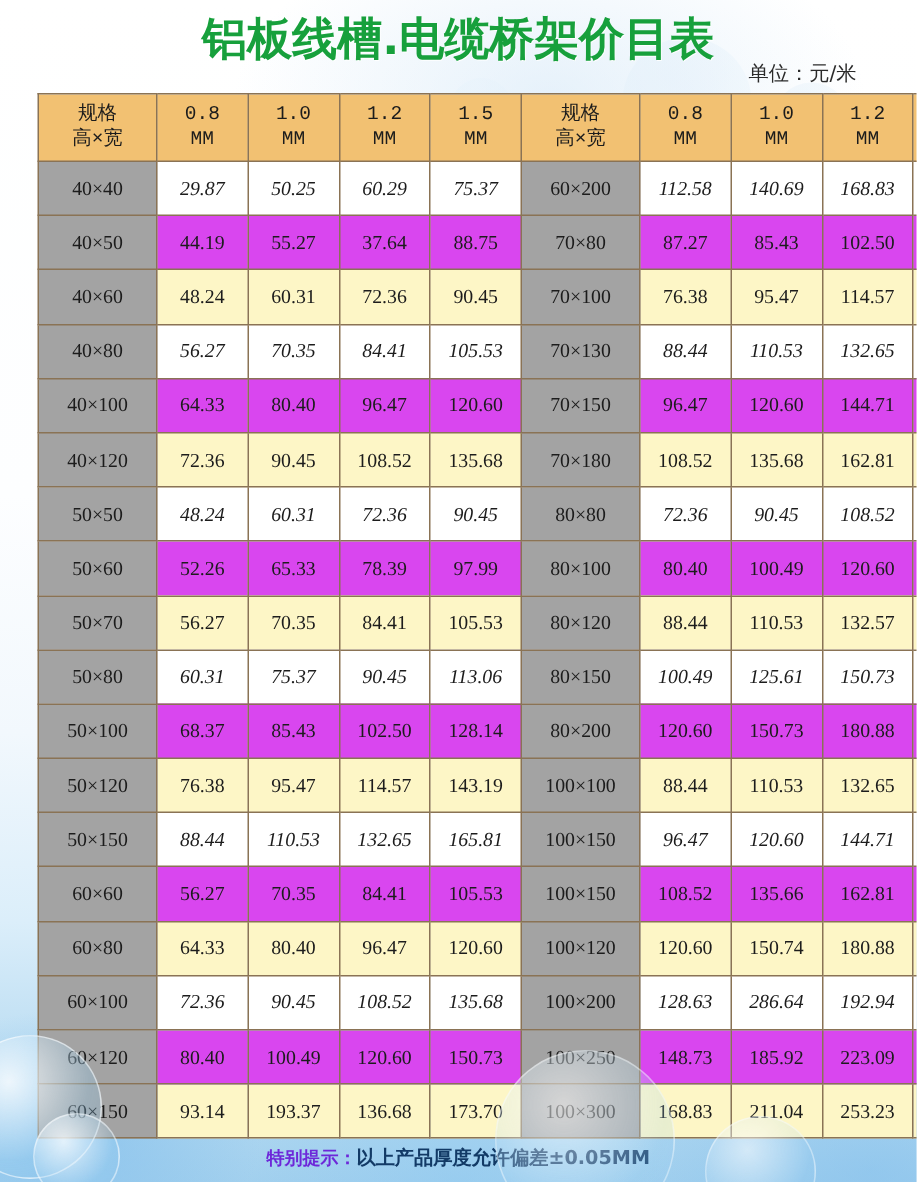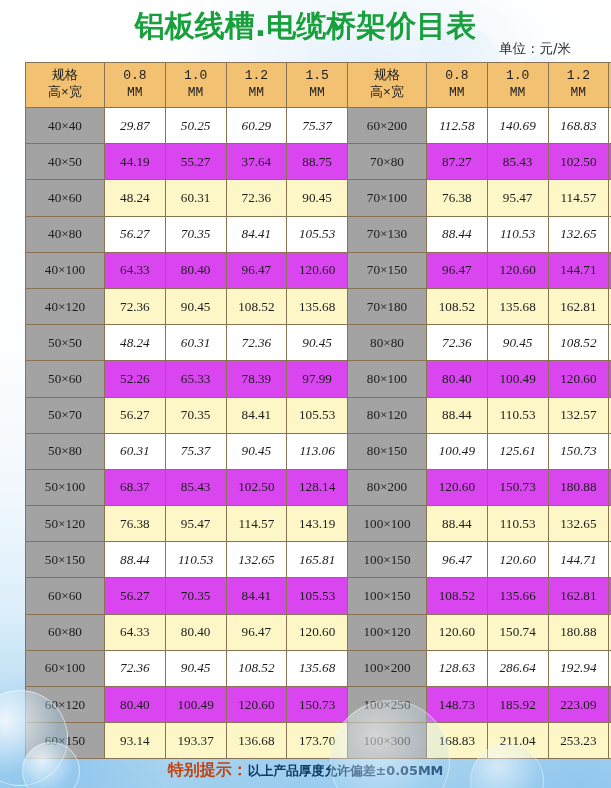--- a/index.html
+++ b/index.html
@@ -90,21 +90,21 @@
 
   .footer {
     position:absolute;
     left:0; right:0; bottom:7px;
     text-align:center;
     font-family:"DejaVu Sans", sans-serif;
     font-size:12.8px;
     color:#1b3a63;
     font-weight:bold;
   }
-  .footer .tip { color:#c2410c; font-size:16px; font-weight:bold; }
+  .footer .tip { color:#6d28d9; font-size:12px; font-weight:bold; }
   .footer .body { color:#123a66; font-weight:bold; }
 </style>
 </head>
 <body>
 
 <div class="bubble b5"></div>
 <div class="bubble b6"></div>
 <div class="bubble b7"></div>
 
 <div class="title">铝板线槽.电缆桥架价目表</div>

